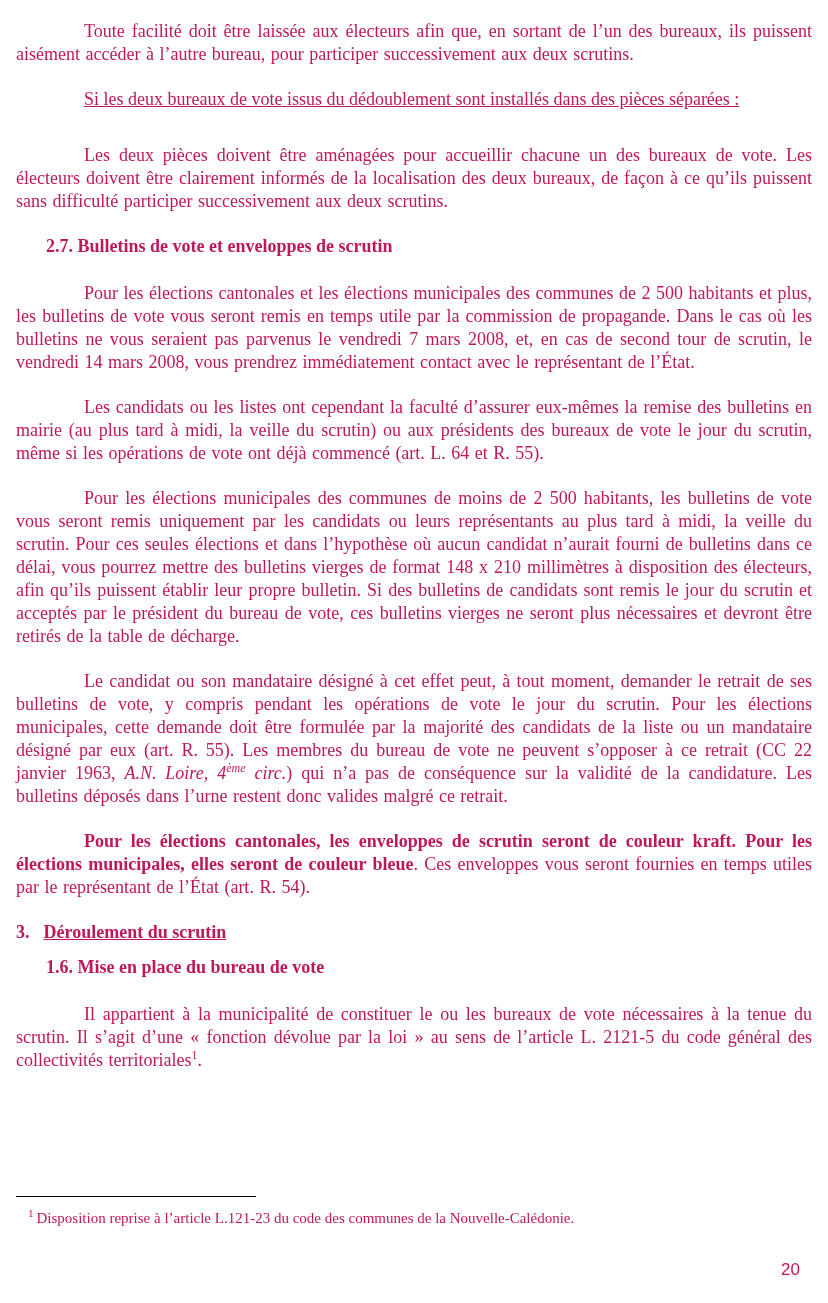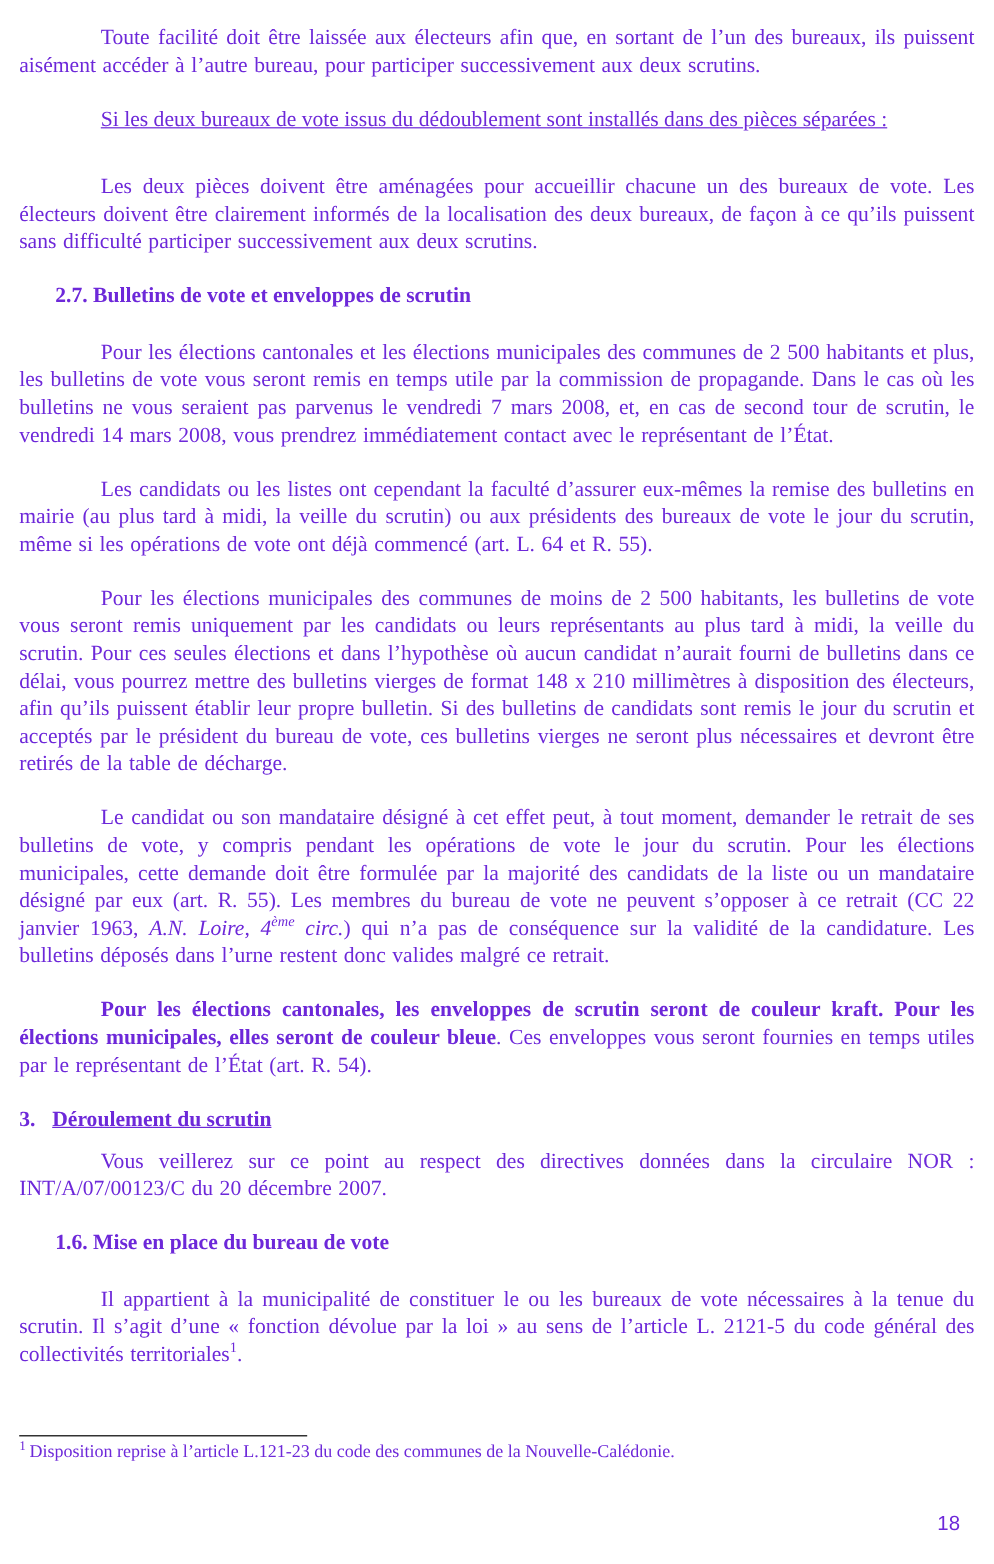--- a/index.html
+++ b/index.html
@@ -5,21 +5,21 @@
   html, body {
     margin: 0;
     padding: 0;
     background: #ffffff;
   }
   .page {
     position: relative;
     width: 828px;
     height: 1303px;
     background: #ffffff;
-    color: #6d28d9;
+    color: #be185d;
     font-family: "Liberation Serif", serif;
     box-sizing: border-box;
     padding: 20px 16px 0 16px;
     overflow: hidden;
   }
   .body {
     font-size: 18px;
     line-height: 23px;
     text-align: justify;
     text-indent: 68px;
@@ -67,21 +67,21 @@
     top: 1196px;
   }
   .footnote-rule {
     width: 240px;
     border-top: 1px solid #000000;
     margin: 0 0 4px 0;
   }
   .footnote-text {
     font-size: 15px;
     line-height: 19px;
-    margin: 0;
+    margin: 12px;
   }
   .footnote-text sup {
     font-size: 11px;
     margin-right: 3px;
   }
   .page-number {
     position: absolute;
     right: 28px;
     top: 1260px;
     font-family: "Liberation Sans", sans-serif;
@@ -106,26 +106,25 @@
   <p class="body">Les candidats ou les listes ont cependant la faculté d’assurer eux-mêmes la remise des bulletins en mairie (au plus tard à midi, la veille du scrutin) ou aux présidents des bureaux de vote le jour du scrutin, même si les opérations de vote ont déjà commencé (art. L. 64 et R. 55).</p>
 
   <p class="body">Pour les élections municipales des communes de moins de 2 500 habitants, les bulletins de vote vous seront remis uniquement par les candidats ou leurs représentants au plus tard à midi, la veille du scrutin. Pour ces seules élections et dans l’hypothèse où aucun candidat n’aurait fourni de bulletins dans ce délai, vous pourrez mettre des bulletins vierges de format 148 x 210 millimètres à disposition des électeurs, afin qu’ils puissent établir leur propre bulletin. Si des bulletins de candidats sont remis le jour du scrutin et acceptés par le président du bureau de vote, ces bulletins vierges ne seront plus nécessaires et devront être retirés de la table de décharge.</p>
 
   <p class="body"><span>Le candidat ou son mandataire désigné à cet effet peut, à tout moment, demander le retrait de ses bulletins de vote, y compris pendant les opérations de vote le jour du scrutin. Pour les élections municipales, cette demande doit être formulée par la majorité des candidats de la liste ou un mandataire désigné par eux (art. R. 55). Les membres du bureau de vote ne peuvent s’opposer à ce retrait (CC 22 janvier 1963, </span><i>A.N. Loire, 4</i><sup><i>ème</i></sup><i> circ.</i><span>) qui n’a pas de conséquence sur la validité de la candidature. Les bulletins déposés dans l’urne restent donc valides malgré ce retrait.</span></p>
 
   <p class="body"><b>Pour les élections cantonales, les enveloppes de scrutin seront de couleur kraft. Pour les élections municipales, elles seront de couleur bleue</b><span>. Ces enveloppes vous seront fournies en temps utiles par le représentant de l’État (art. R. 54).</span></p>
 
   <h1 class="main-heading"><span class="num">3.</span><span class="u">Déroulement du scrutin</span></h1>
 
-  <p class="body">Vous veillerez sur ce point au respect des directives données dans la circulaire NOR : INT/A/07/00123/C du 20 décembre 2007.</p>
 
   <h2 class="section-heading">1.6. Mise en place du bureau de vote</h2>
 
   <p class="body"><span>Il appartient à la municipalité de constituer le ou les bureaux de vote nécessaires à la tenue du scrutin. Il s’agit d’une « fonction dévolue par la loi » au sens de l’article L. 2121-5 du code général des collectivités territoriales</span><sup>1</sup><span>.</span></p>
 
   <div class="footnote-block">
     <div class="footnote-rule"></div>
     <p class="footnote-text"><sup>1</sup><span>Disposition reprise à l’article L.121-23 du code des communes de la Nouvelle-Calédonie.</span></p>
   </div>
 
-  <div class="page-number">18</div>
+  <div class="page-number">20</div>
 
 </div>
 
 </body></html>

